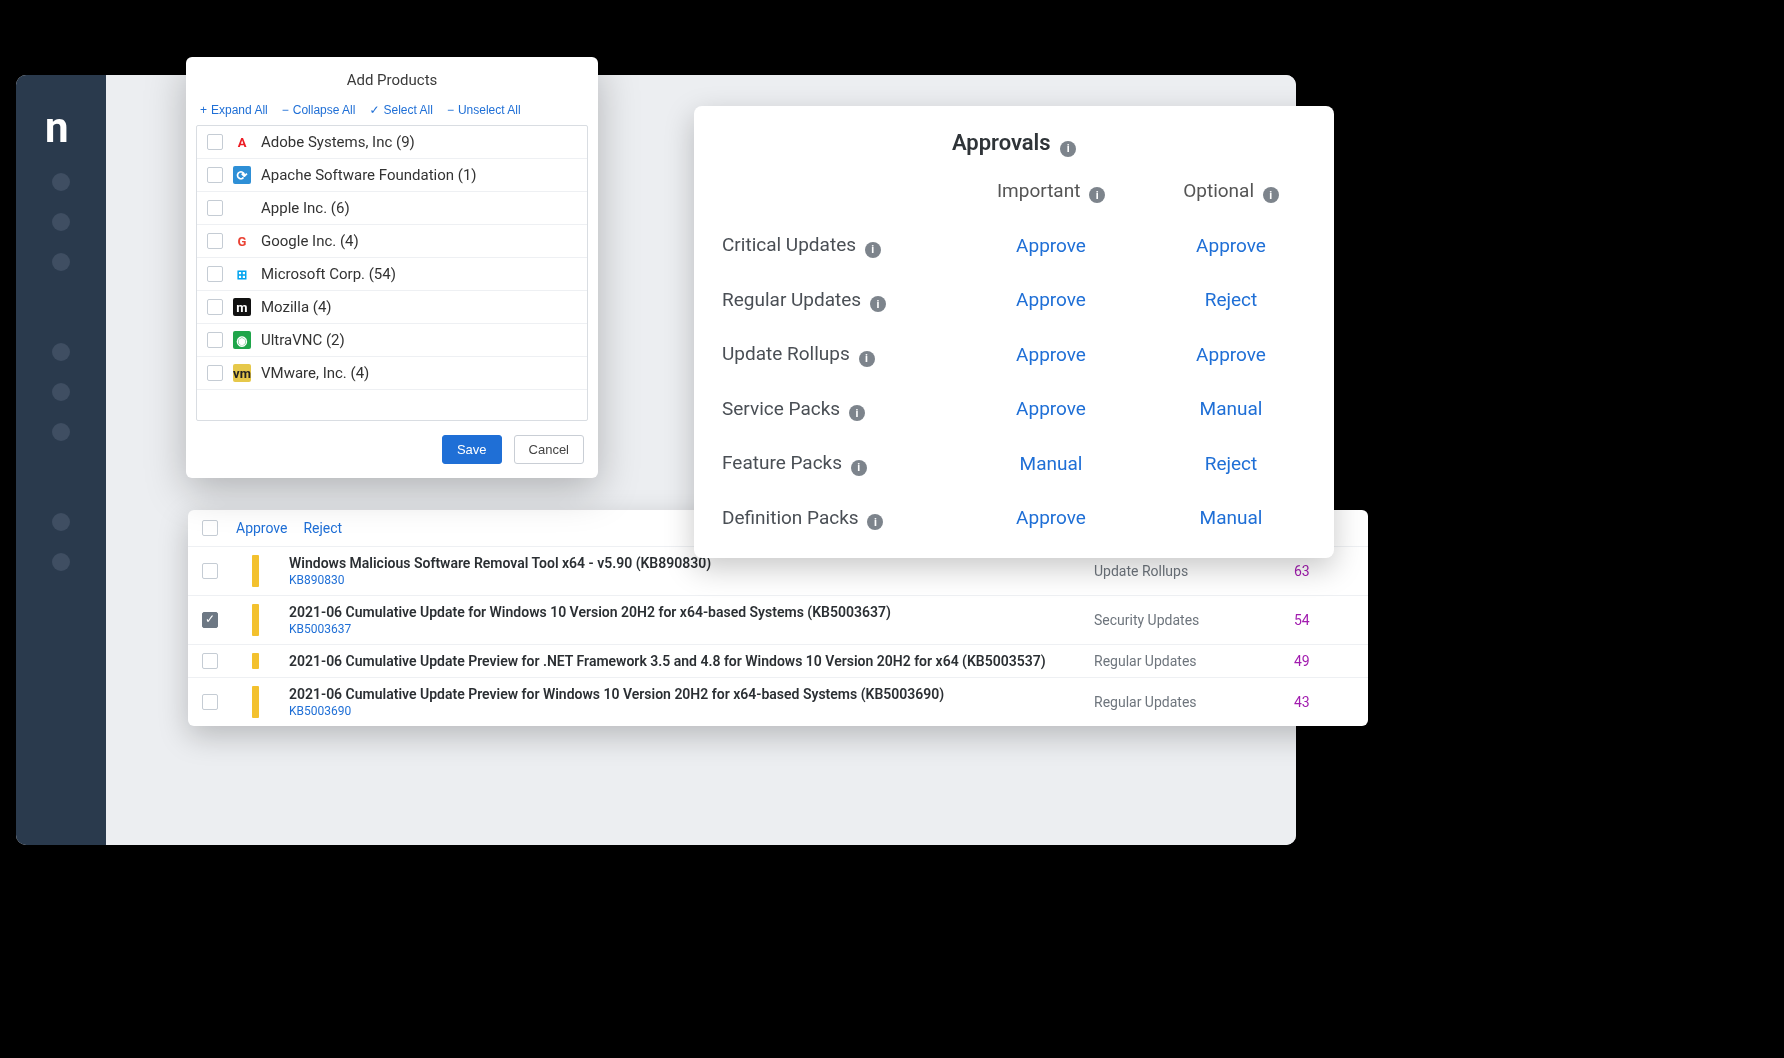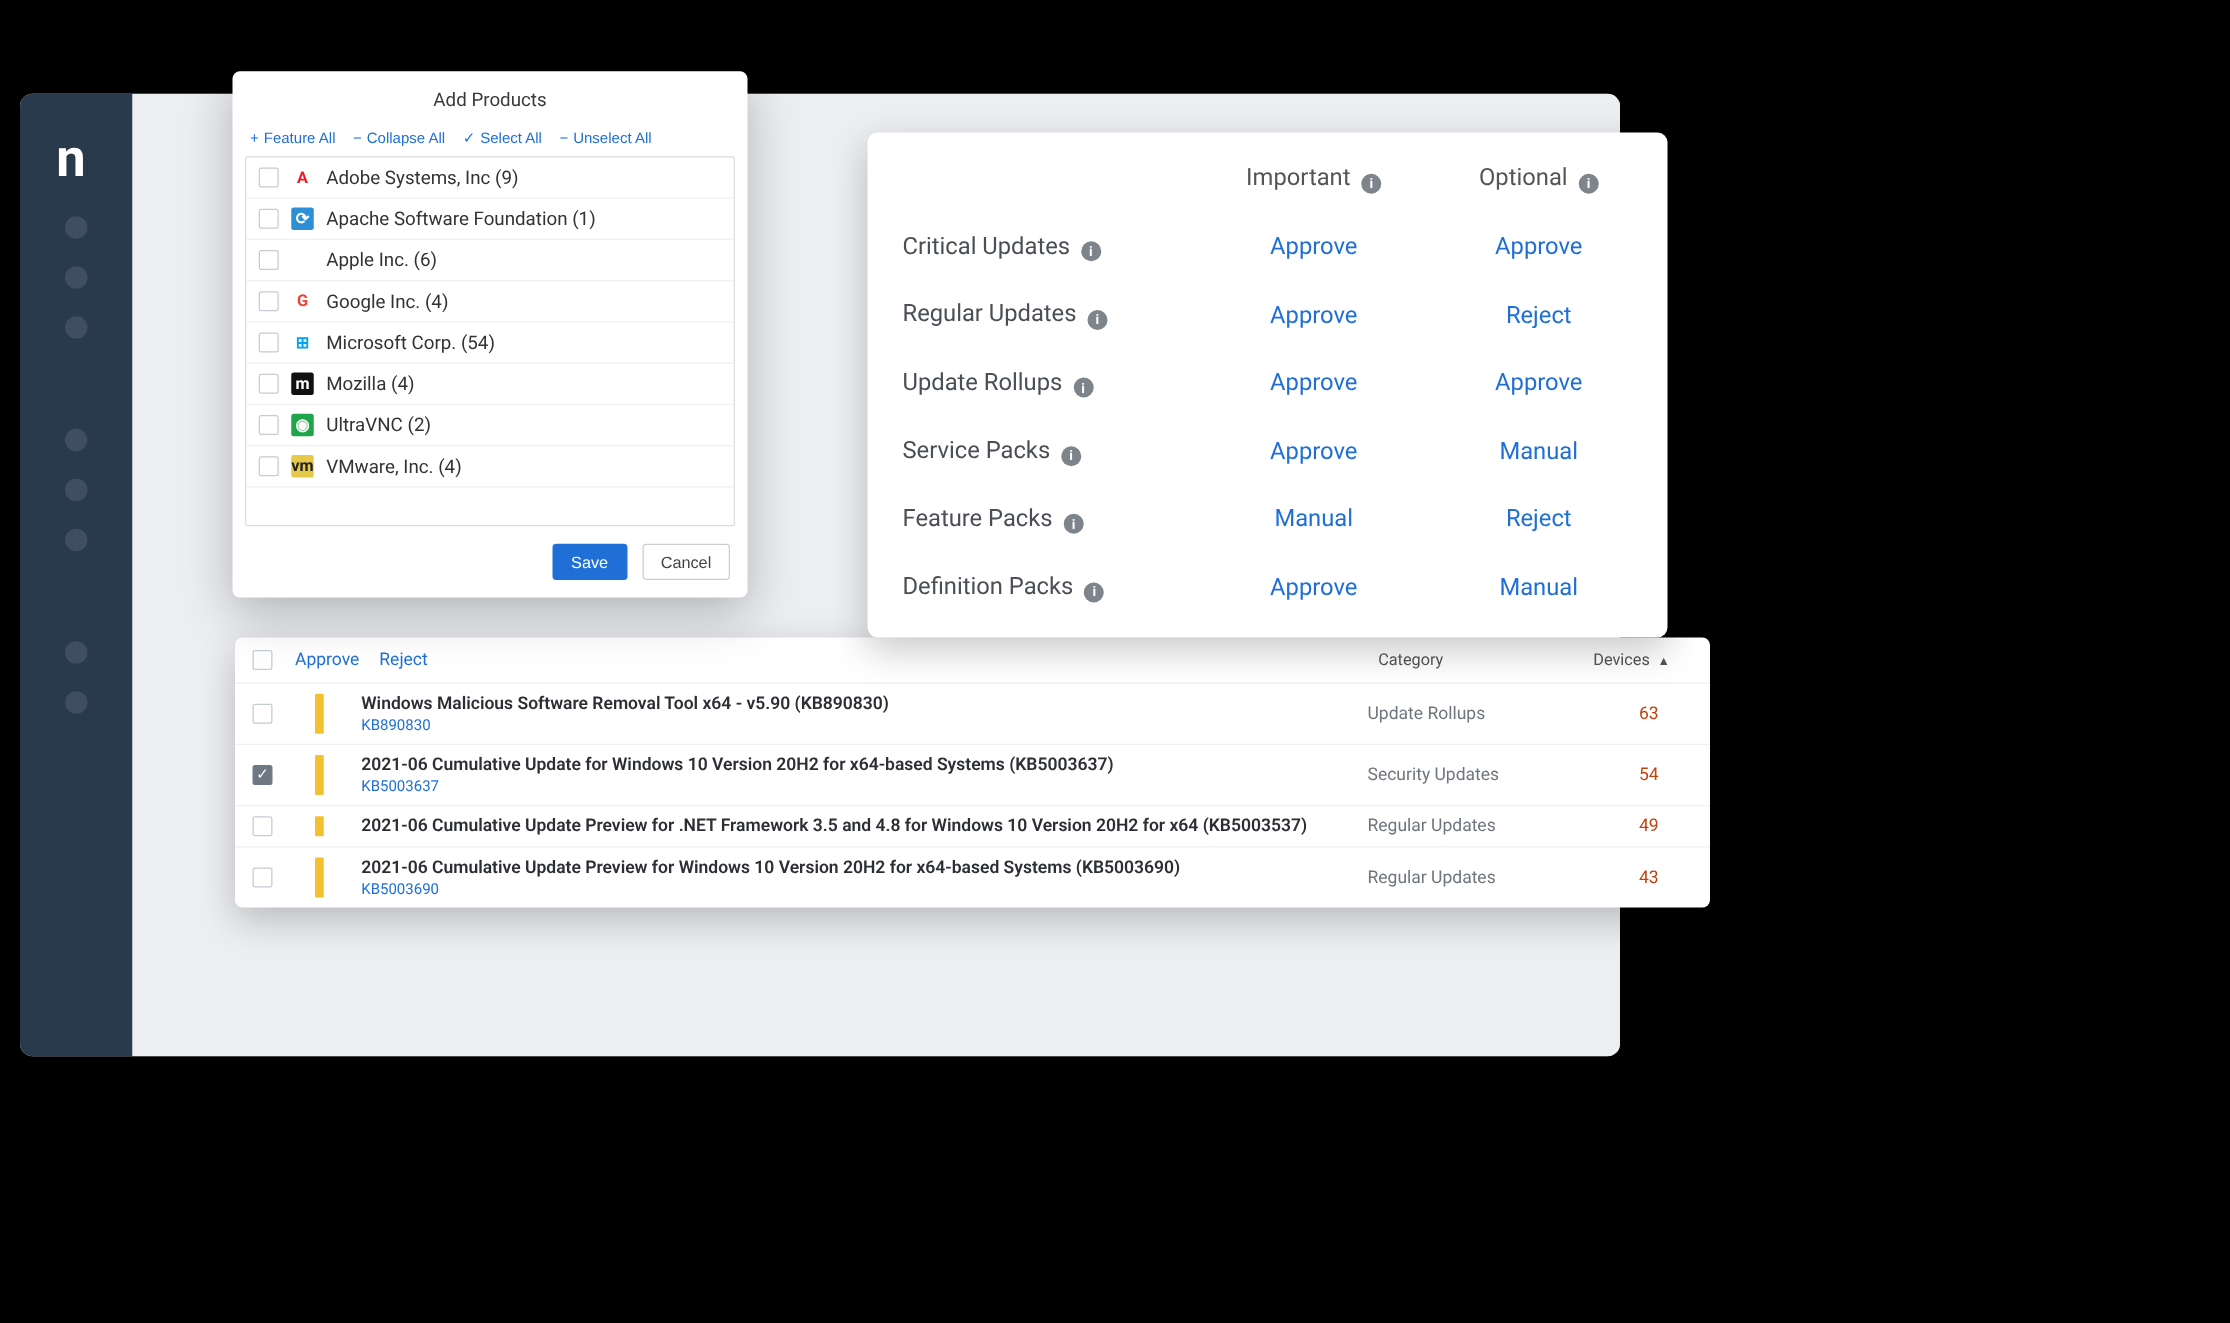--- a/index.html
+++ b/index.html
@@ -259,21 +259,21 @@
     width: 7px;
     align-self: stretch;
     background: #f3c12e;
     margin-right: 10px;
     border-radius: 1px;
   }
   .update-main { flex:1; min-width:0; }
   .update-title { color:#2b2f33; font-weight:600; font-size:14px; }
   .update-kb { color:#1f6fd6; font-size:12px; margin-top:2px; }
   .update-cat { width:180px; color:#6e757d; font-size:14px; }
-  .update-dev { width:60px; text-align:center; color:#c2410c; font-size:14px; padding-right:10px; }
+  .update-dev { width:60px; text-align:left; color:#a21caf; font-size:14px; padding-right:10px; }
 
   .sort-caret { font-size:10px; margin-left:3px; }
 
   
   .tree::-webkit-scrollbar { width:10px; }
   .tree::-webkit-scrollbar-thumb { background:#c6cbd2; border-radius: 0; }
   .tree::-webkit-scrollbar-track { background:#eef0f3; }
 </style>
 </head>
 <body>
@@ -293,21 +293,21 @@
     <div class="dot"></div>
   </div>
   <div class="app-body"></div>
 </div>
 
 <div class="dialog">
   <div class="dialog-title">Add Products</div>
   <div class="dialog-toolbar">
     <button class="link-btn">
       <span>+</span>
-      <span>Feature All</span>
+      <span>Expand All</span>
     </button>
     <button class="link-btn">
       <span>−</span>
       <span>Collapse All</span>
     </button>
     <button class="link-btn">
       <span>✓</span>
       <span>Select All</span>
     </button>
     <button class="link-btn">
@@ -359,20 +359,24 @@
         </div>
       </div>
   </div>
   <div class="dialog-footer">
     <button class="btn primary">Save</button>
     <button class="btn">Cancel</button>
   </div>
 </div>
 
 <div class="approvals">
+  <h2>
+    <span>Approvals</span>
+    <span class="info">i</span>
+  </h2>
   <div class="approvals-grid" id="approvals-grid">
     <div></div>
     <div class="col-head">
       <span>Important</span>
       <span class="info">i</span>
     </div>
     <div class="col-head">
       <span>Optional</span>
       <span class="info">i</span>
     </div>

